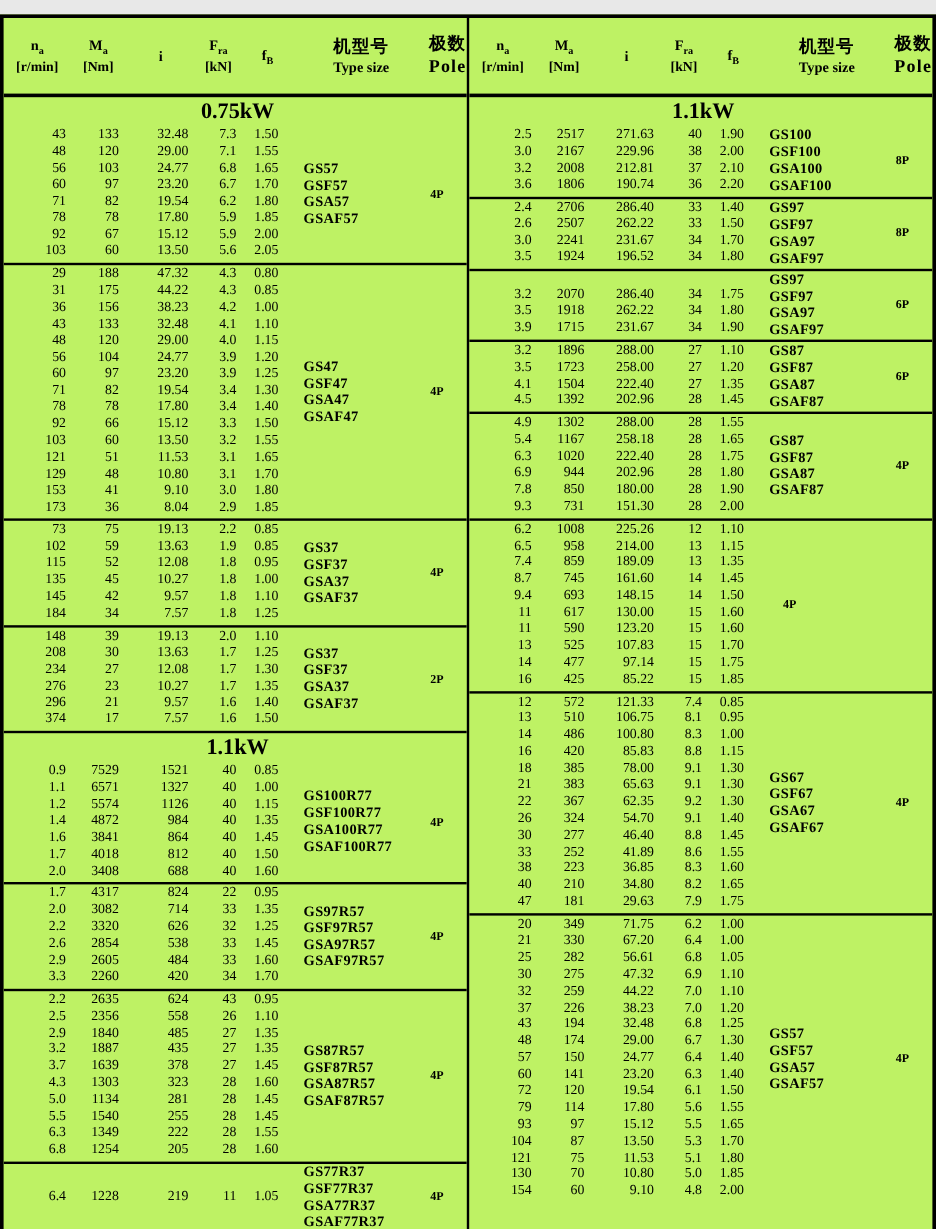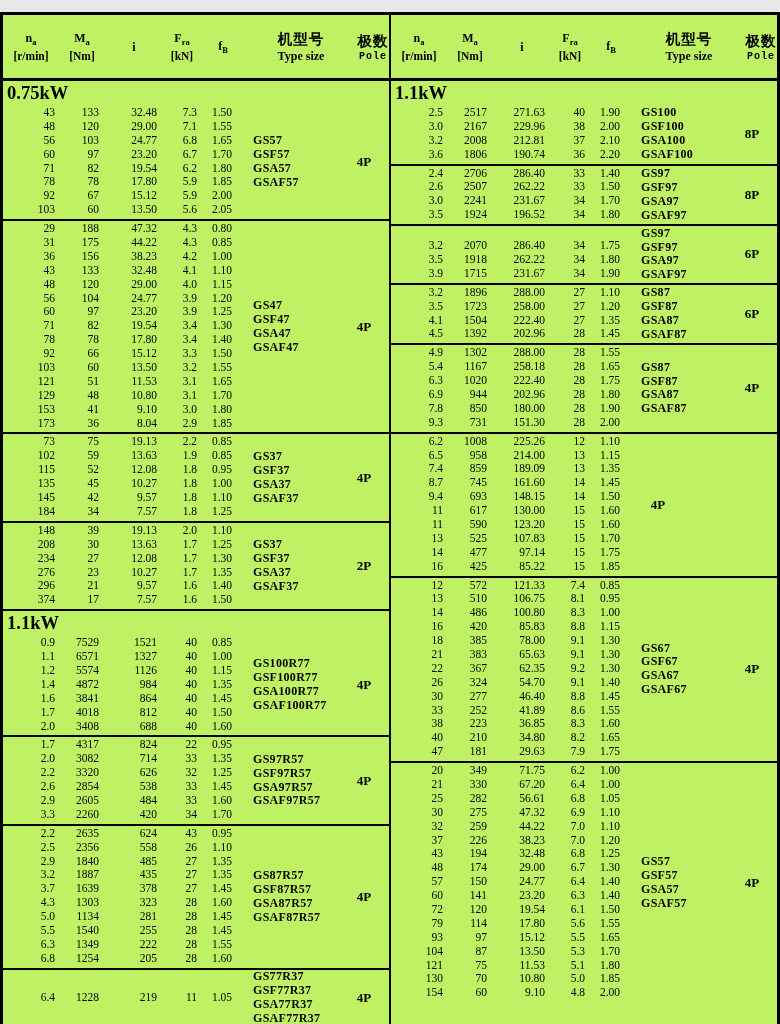--- a/index.html
+++ b/index.html
@@ -15,27 +15,28 @@
   .phead {
     display:grid; grid-template-columns:56px 46px 58px 38px 44px 112px 1fr;
     align-items:center; height:66px; border-bottom:3px solid #000;
     box-sizing:border-box; padding-top:2px;
   }
   .hc { text-align:center; font-weight:bold; font-size:12px; line-height:1.3; }
   .hc sub { font-size:8.5px; }
   .hc .unit { font-size:11.5px; }
   .hc .zh { font-size:14.5px; letter-spacing:1px; font-family:"Liberation Sans", sans-serif; }
   .hc .en { font-size:12px; }
-  .hc .pole-en { font-family:Liberation Mono, monospace; font-size:10px; letter-spacing:1px; font-weight:bold; }
+  .hc .pole-en { font-family:Liberation Serif, serif; font-size:15px; letter-spacing:1px; font-weight:bold; }
 
   
   .pbody { flex:1; display:flex; flex-direction:column; }
   .heading {
     font-size:18.5px; font-weight:bold; padding:1px 0 1px 4px; line-height:22px;
     border-top:2px solid #000;
+    text-align:center;
   }
   .pbody > .heading:first-child { border-top:none; }
 
   .section { display:flex; align-items:stretch; box-sizing:border-box; }
   .section.sep { border-top:2px solid #000; }
 
   .nums { width:242px; display:flex; flex-direction:column; padding:1px 0 2px 14px; box-sizing:border-box; }
   .nums.valign-center { justify-content:center; }
   .nums.valign-end { justify-content:flex-end; }
   .row { display:grid; grid-template-columns:42px 46px 58px 38px 44px; height:13.9px; line-height:13.9px; font-size:11.5px; }
@@ -43,21 +44,21 @@
   .row .c-na { padding-right:4px; }
   .row .c-ma { padding-right:6px; }
   .row .c-i  { padding-right:6px; }
   .row .c-fra{ padding-right:4px; }
   .row .c-fb { padding-right:13px; }
 
   .types { flex:1; display:flex; flex-direction:column; justify-content:center; padding-left:8px; }
   .type-label { font-weight:bold; font-size:12px; line-height:13.9px; letter-spacing:0.3px; white-space:nowrap; }
 
   .pole { width:50px; display:flex; align-items:center; justify-content:center;
-          font-weight:bold; font-size:13px; padding-right:0; box-sizing:border-box; }
+          font-weight:bold; font-size:10px; padding-right:0; box-sizing:border-box; }
 </style>
 </head>
 <body>
 
 <div class="sheet">
 
   <div class="panel left">
     <div class="phead">
       <div class="hc">
         <div class="sym"><span>n</span><sub>a</sub></div>

